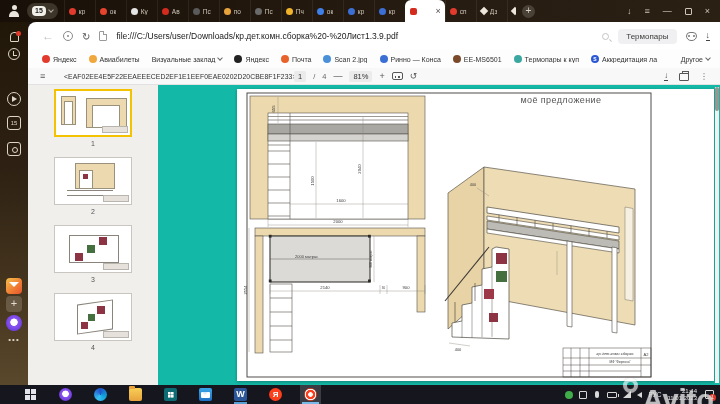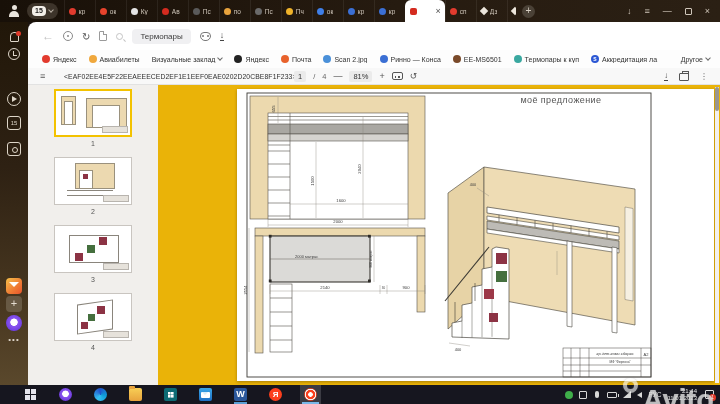--- a/index.html
+++ b/index.html
@@ -125,21 +125,21 @@
     linear-gradient(#fff,#fff);}
   .t3 .mb{left:44px;top:11px;width:8px;height:8px;background:#8c3344;}
   .t3 .mc{left:32px;top:19px;width:8px;height:8px;background:#456f3e;}
   .t3 .md{left:20px;top:27px;width:8px;height:8px;background:#8c3344;}
   
   .t4 .ma{left:22px;top:8px;width:36px;height:30px;background:#fff;border:0.5px solid #8a857c;transform:skewY(-8deg);}
   .t4 .mb{left:42px;top:12px;width:8px;height:8px;background:#8c3344;}
   .t4 .mc{left:33px;top:20px;width:7px;height:7px;background:#456f3e;}
   .t4 .md{left:26px;top:28px;width:7px;height:7px;background:#8c3344;}
 
-  .viewer{flex:1;position:relative;background:#eab308;}
+  .viewer{flex:1;position:relative;background:#14b8a6;}
   .sheet{position:absolute;left:79px;top:4px;width:477px;height:292px;background:#fff;box-shadow:0 1px 3px rgba(0,0,0,.3);}
   .sheet svg{position:absolute;left:0;top:0;}
   svg text{font-family:"Liberation Sans",sans-serif;fill:#3c3c3c;}
   .proposal{position:absolute;left:238px;top:6px;width:172px;}
   .ptitle2{text-align:center;font-size:9px;color:#555;letter-spacing:.4px;margin-bottom:3px;}
   .pline{font-size:5.5px;color:#5c5c5c;line-height:7px;}
   .vscroll{position:absolute;right:1px;top:2px;width:4px;height:296px;background:#f2f0ee;}
   .vthumb{position:absolute;left:0;top:0;width:4px;height:24px;background:#9a968f;border-radius:2px;}
 
   
@@ -299,20 +299,21 @@
     <span class="sic dots">•••</span>
   </div>
 
   <div class="chrome-body">
 
     <div class="addr">
       <span class="nav-back">←</span>
       <span class="circle-ic"></span>
       <span class="reload">↻</span>
       <span class="doc-ic"></span>
+      <span class="url">file:///C:/Users/user/Downloads/кр.дет.комн.сборка%20-%20Лист1.3.9.pdf</span>
       <span class="mag"></span>
       <button class="printpill">Термопары</button>
       <span class="ext-ic"></span>
       <span class="dl2">↓</span>
     </div>
 
     <div class="bmrow">
       <div class="bmlist">
 
       <div class="bm">

